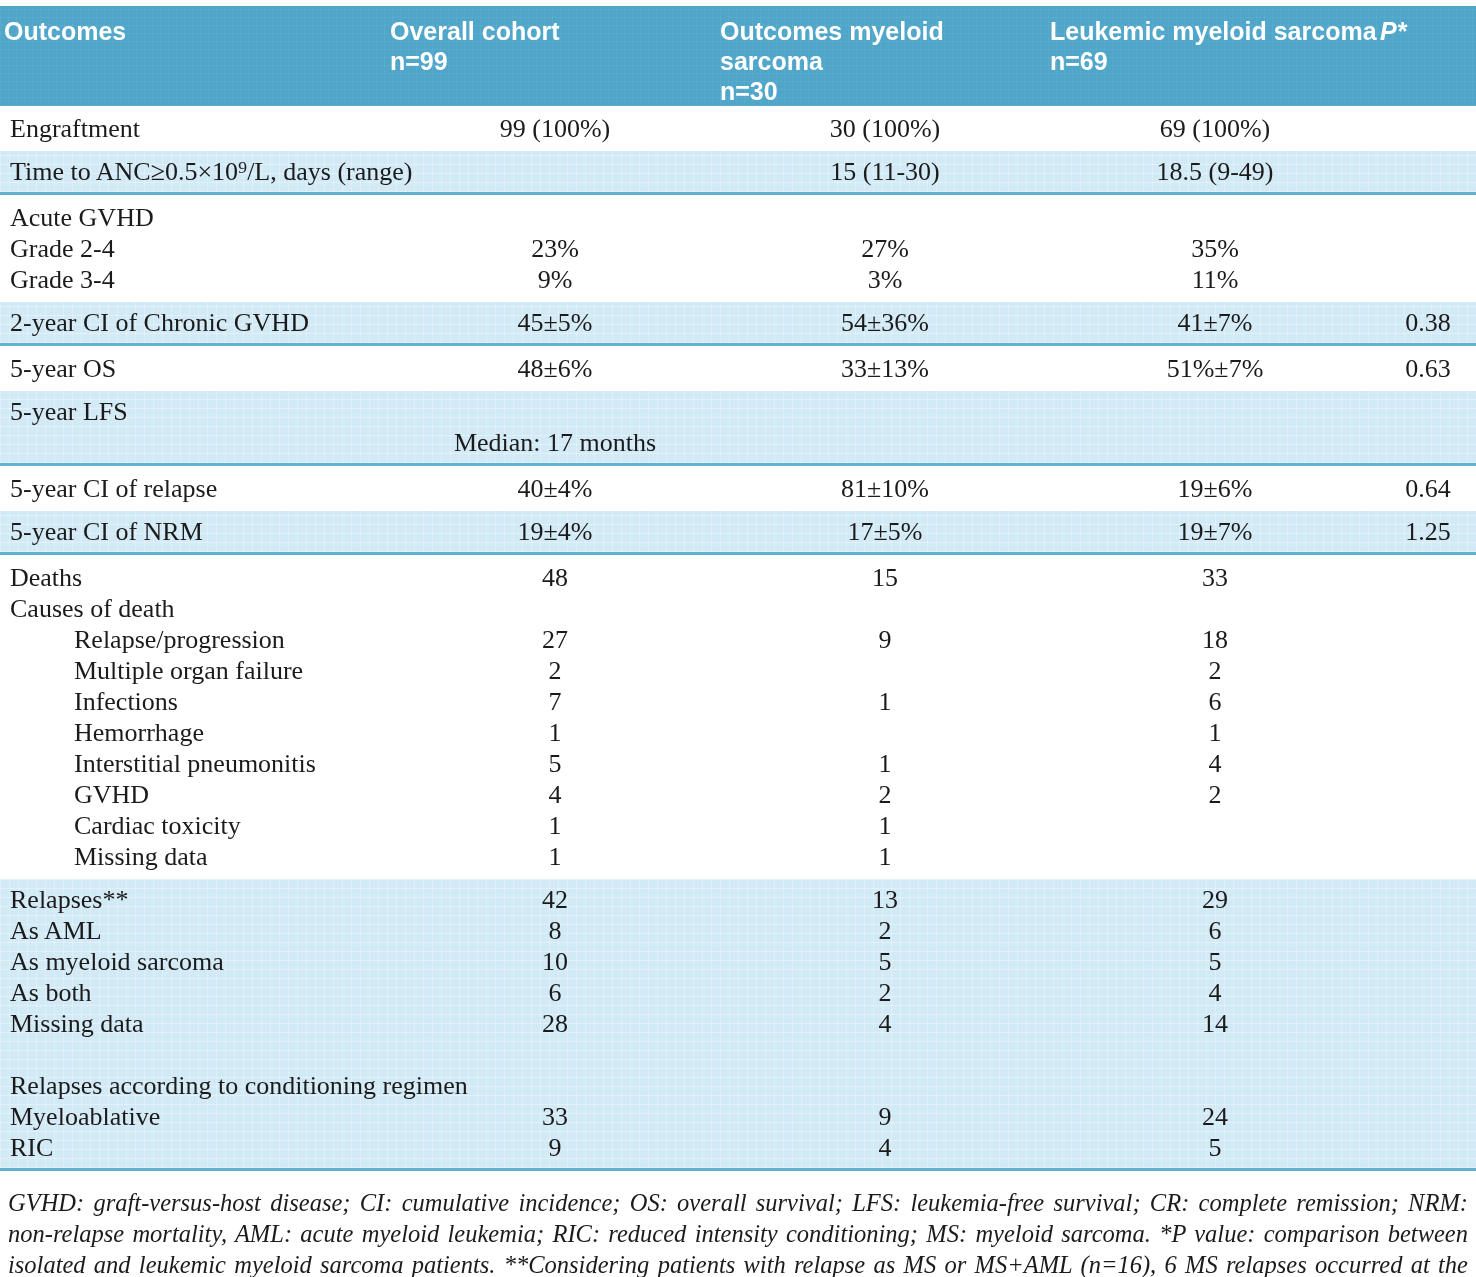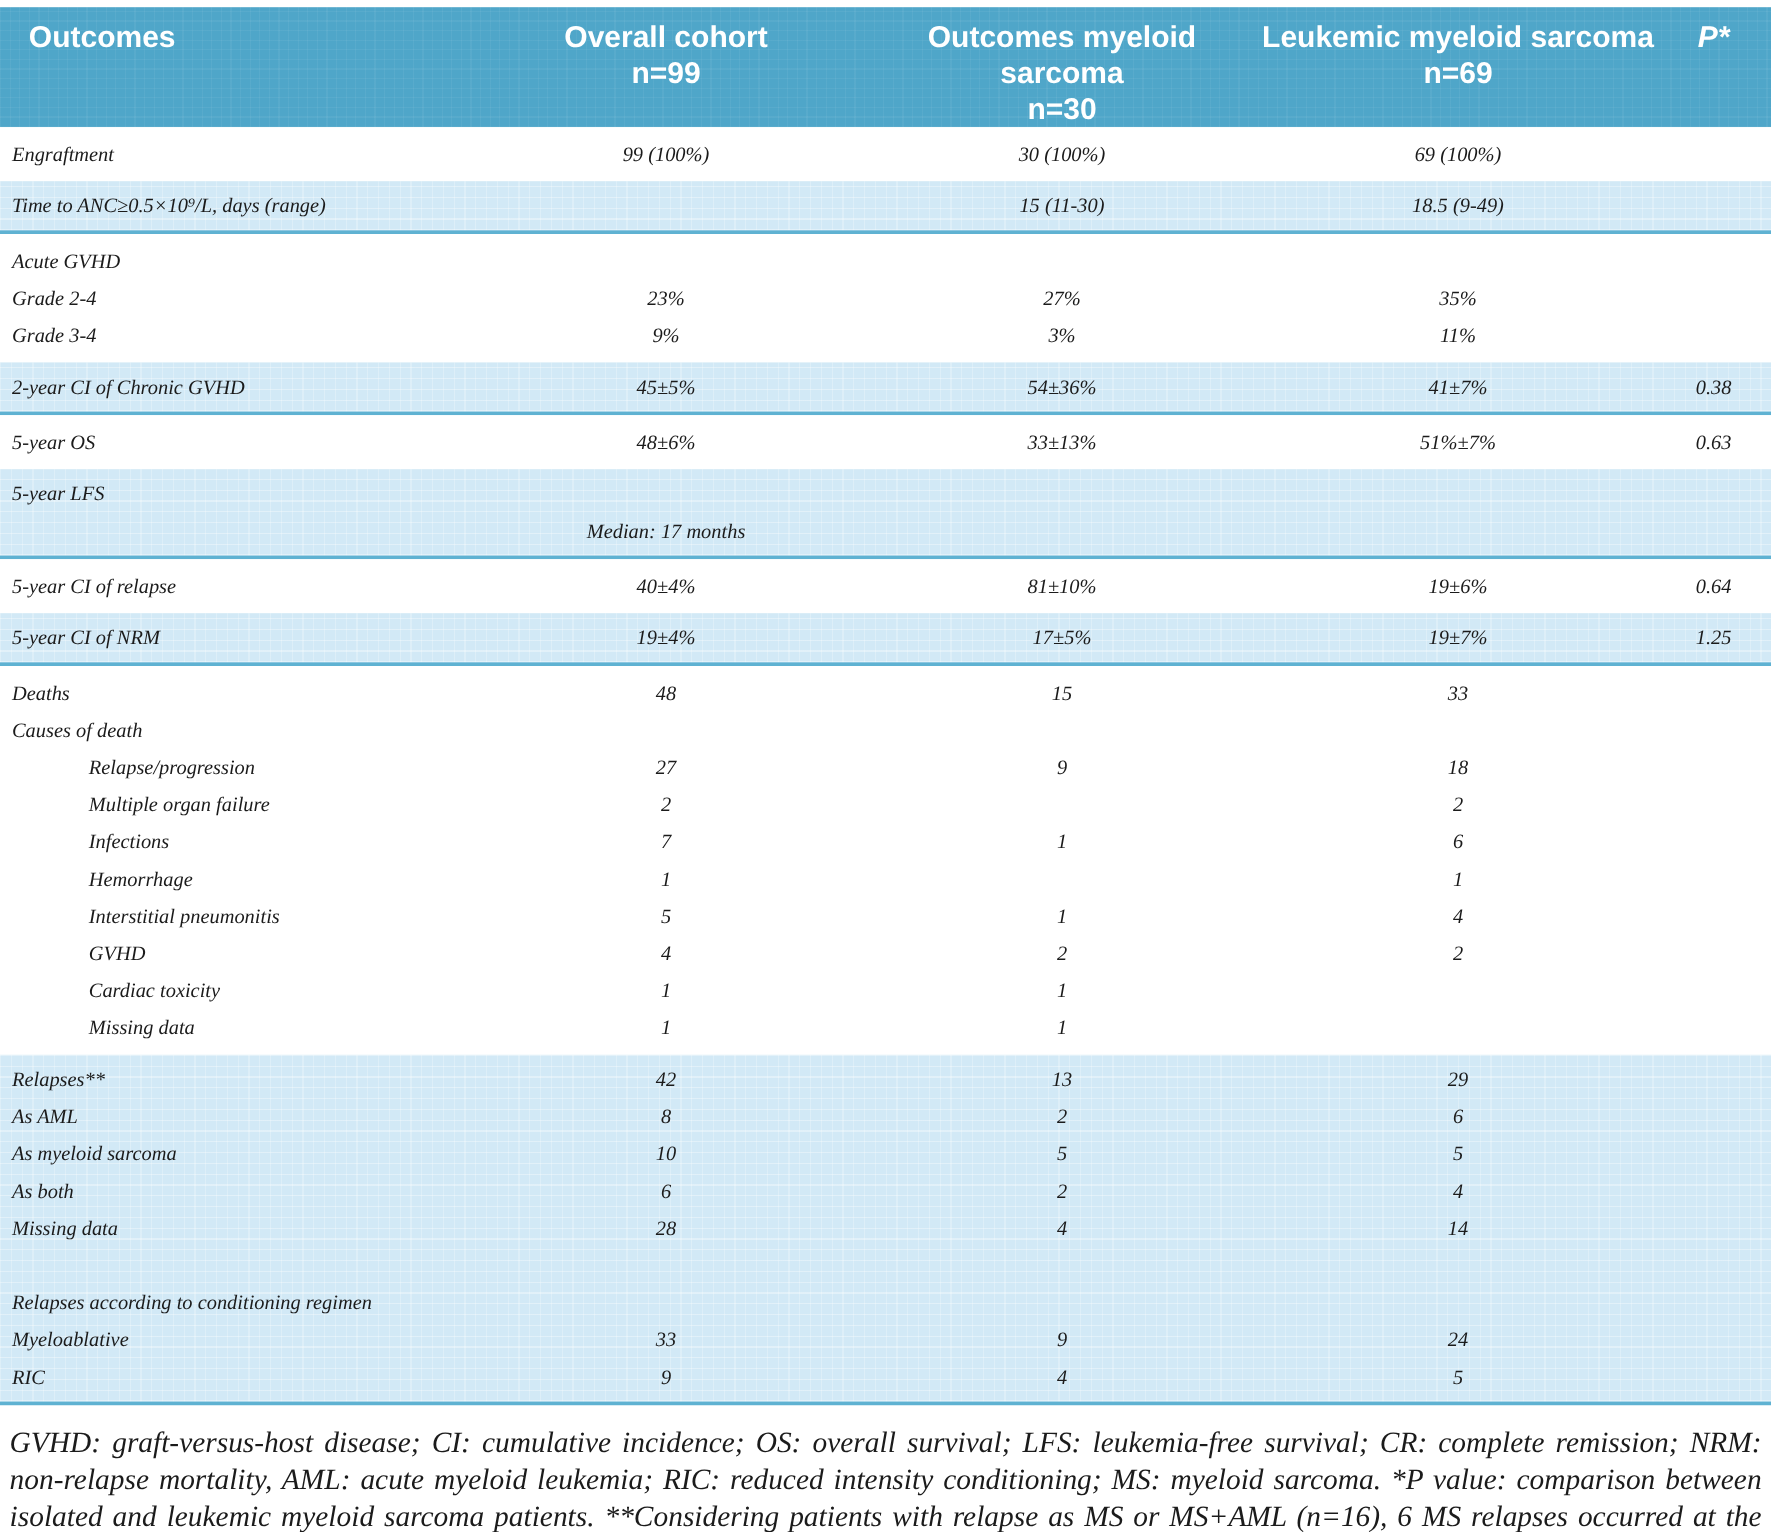--- a/index.html
+++ b/index.html
@@ -17,42 +17,41 @@
     grid-template-columns:390px 330px 330px 330px 96px;
     min-height:76px;
     box-sizing:border-box;
     padding-top:10px;
     font-family:"Liberation Sans","DejaVu Sans",sans-serif;
     font-weight:bold;
     font-size:25px;
     line-height:30px;
     color:#ffffff;
   }
-  .hcell{text-align:center;}
-  .hcell.first{text-align:left;padding-left:24px;}
+  .hcell{}
+  .hcell.first{text-align:left;padding-left:4px;}
   .hcell.pcol{font-style:italic;}
 
   
   .group{box-sizing:border-box;}
   .group.white{background:#ffffff;padding:7px 0;}
   .group.blue{
     background:#D2E9F6;
     background-image:
       repeating-linear-gradient(0deg, rgba(255,255,255,.35) 0 1px, transparent 1px 9px),
       repeating-linear-gradient(90deg, rgba(255,255,255,.25) 0 1px, transparent 1px 9px);
     padding:5px 0;
   }
   .group.teal-border{border-bottom:3px solid #5FB2D2;}
   .row{
     display:grid;
     grid-template-columns:390px 330px 330px 330px 96px;
-    font-size:17px;
+    font-size:26px;
     line-height:31px;
     min-height:31px;
-    font-style:italic;
   }
   .row-label{text-align:left;padding-left:10px;white-space:nowrap;overflow:visible;}
   .row.indent .row-label{padding-left:74px;}
   .cell{text-align:center;white-space:nowrap;}
 
   
   .footnote{
     padding:16px 8px 0 8px;
     font-size:24.5px;
     line-height:31px;

